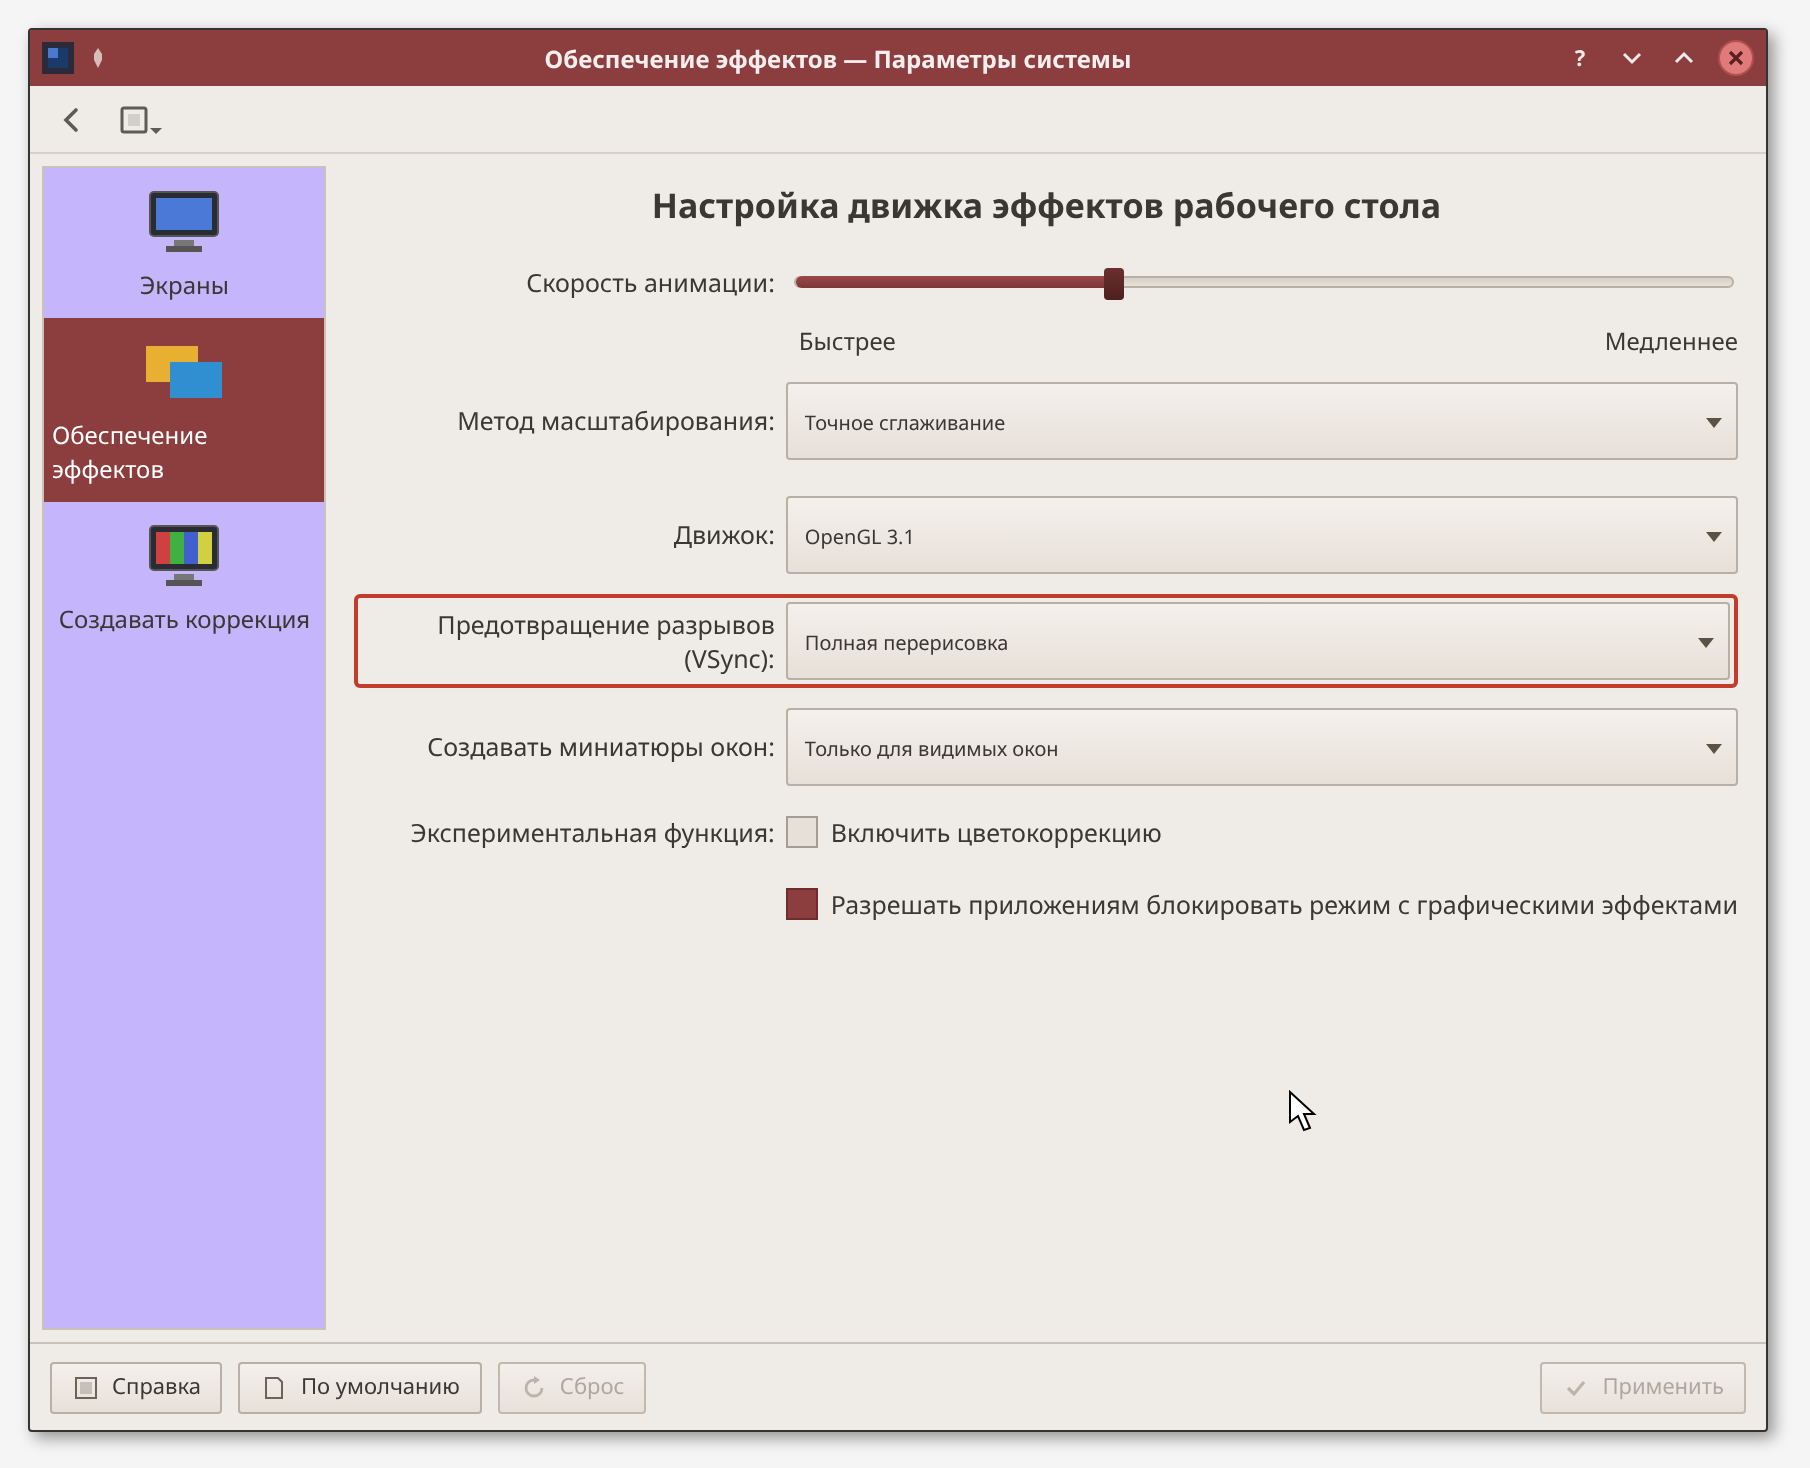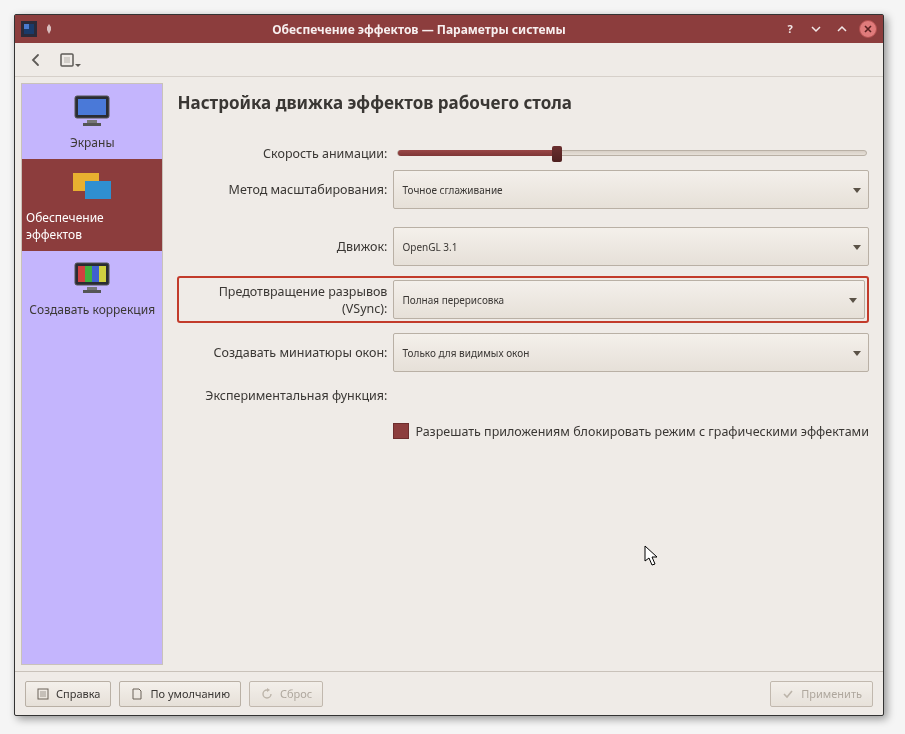--- a/index.html
+++ b/index.html
@@ -27,21 +27,21 @@
 .nav-back { width:22px; height:22px; display:flex; align-items:center; justify-content:center; cursor:pointer; color:#5e5b57; }
 .nav-mod  { width:26px; height:22px; display:flex; align-items:center; justify-content:center; cursor:pointer; color:#5e5b57; }
 
 .body { flex:1; display:flex; }
 .sidebar { width: 191px; border:1px solid #c9c2ba; margin:6px 0 6px 6px; background:#c4b5fd; }
 .sb-item { display:flex; flex-direction:column; align-items:center; padding:10px 4px 8px; gap:6px; font-size:12px; color:#3b3834; cursor:pointer; }
 .sb-item.selected { background:#8c3d3d; color:#fff; }
 .sb-icon { width:46px; height:34px; display:flex; align-items:center; justify-content:center; }
 
 .main { flex:1; padding: 14px 14px 6px 14px; display:flex; flex-direction:column; }
-.page-title { font-size:17px; font-weight:bold; color:#3a3734; margin-bottom: 26px; }
+.page-title { font-size:17px; font-weight:bold; color:#3a3734; margin-bottom: 14px; text-align: center; }
 .row { display:flex; align-items:center; margin-bottom:10px; min-height:26px; }
 .row.slider-row { margin-bottom: 4px; }
 .lbl { width:216px; text-align:right; padding-right:6px; font-size:12.5px; color:#3a3734; }
 .ctrl { flex:1; display:flex; align-items:center; }
 .chk { width:16px; height:16px; border:1px solid #a69d92; background:#e6e0d9; margin-right:6px; cursor:pointer; flex-shrink:0; }
 .chk.checked { background:#8c3d3d; border-color:#6d2d2d; }
 .chk-label { font-size:12.5px; color:#3a3734; }
 .slider { flex:1; height:6px; background: linear-gradient(#d8d0c7,#e6e0d8); border:1px solid #b9b0a5; border-radius:3px; position:relative; margin-left:4px; margin-right:2px; cursor:pointer; }
 .slider-fill { position:absolute; left:0; top:-1px; bottom:-1px; width:34%; background:linear-gradient(#9a4747,#7f3636); border-radius:3px; }
 .slider-thumb { position:absolute; left:34%; top:-5px; width:10px; height:16px; background:linear-gradient(#6b2f2f,#4e2020); border-radius:2px; margin-left:-5px; }
@@ -163,20 +163,24 @@
 
       <div class="row slider-row">
         <div class="lbl">Скорость анимации:</div>
         <div class="ctrl">
           <div class="slider">
             <div class="slider-fill"></div>
             <div class="slider-thumb"></div>
           </div>
         </div>
       </div>
+      <div class="slider-legend">
+        <span>Быстрее</span>
+        <span>Медленнее</span>
+      </div>
 
       <div class="row">
         <div class="lbl">Метод масштабирования:</div>
         <div class="ctrl">
             <div class="combo">
               <span>Точное сглаживание</span>
             </div>
           </div>
       </div>
 
@@ -204,20 +208,24 @@
         <div class="lbl">Создавать миниатюры окон:</div>
         <div class="ctrl">
             <div class="combo">
               <span>Только для видимых окон</span>
             </div>
           </div>
       </div>
 
       <div class="row">
         <div class="lbl">Экспериментальная функция:</div>
+        <div class="ctrl">
+          <div class="chk"></div>
+          <span class="chk-label">Включить цветокоррекцию</span>
+        </div>
       </div>
 
       <div class="row">
         <div class="lbl"></div>
         <div class="ctrl" style="overflow:hidden;">
           <div class="chk checked"></div>
           <span class="chk-label truncate">Разрешать приложениям блокировать режим с графическими эффектами</span>
         </div>
       </div>
     </div>

